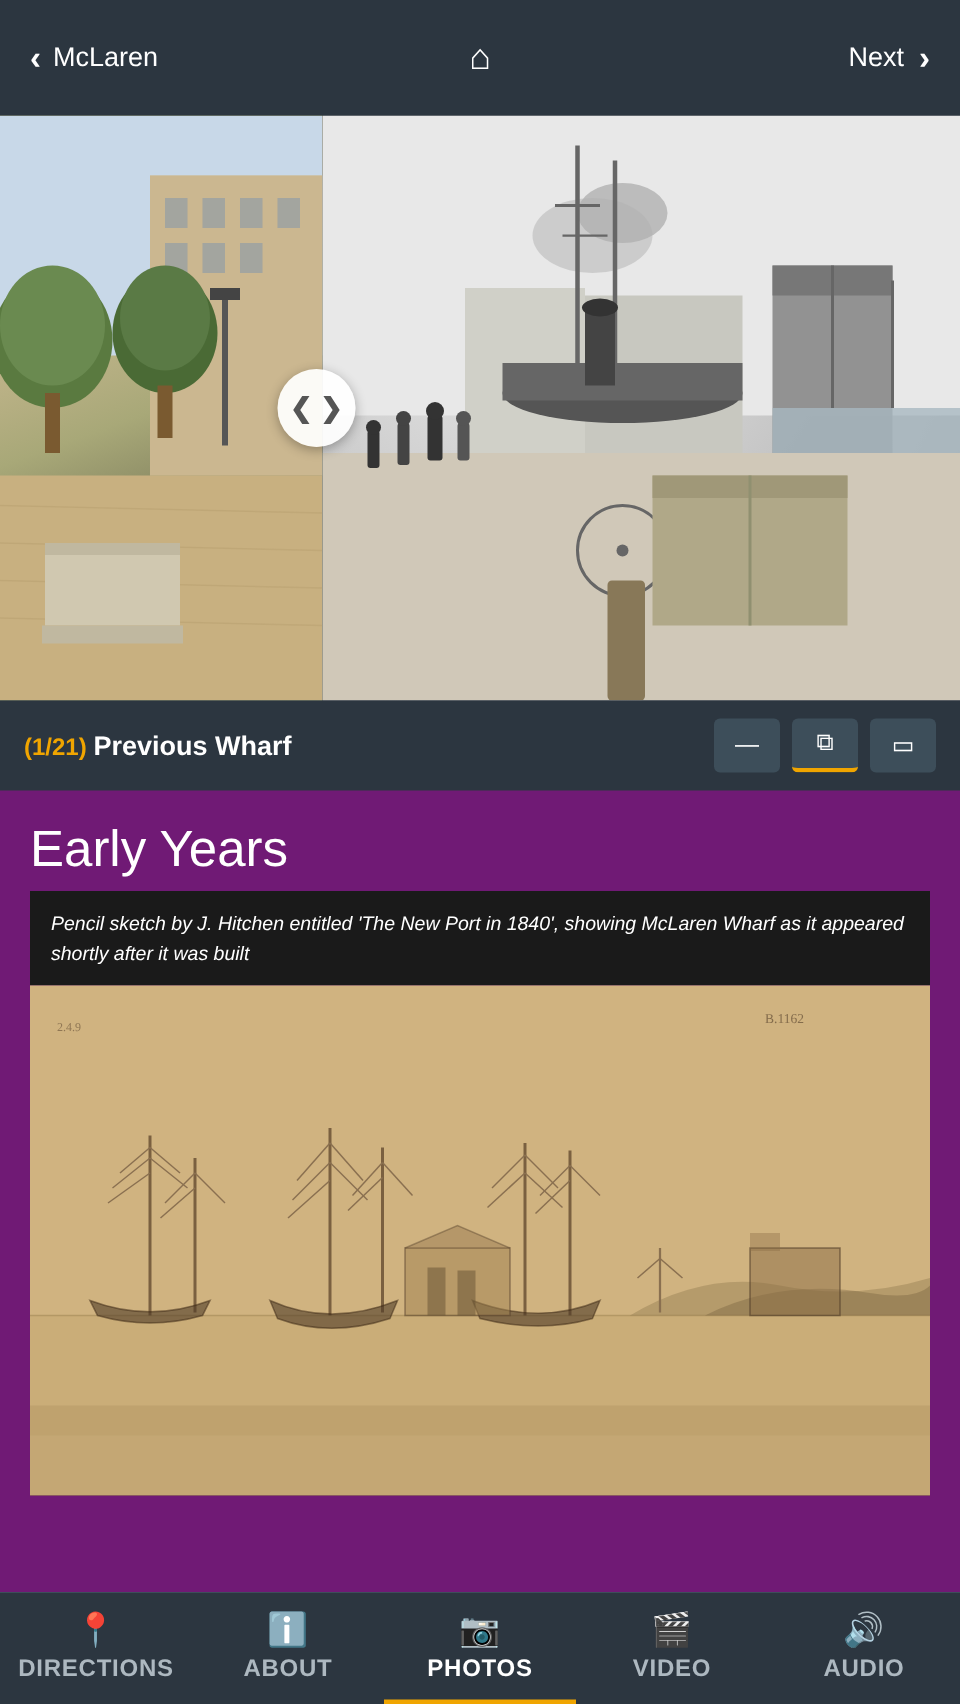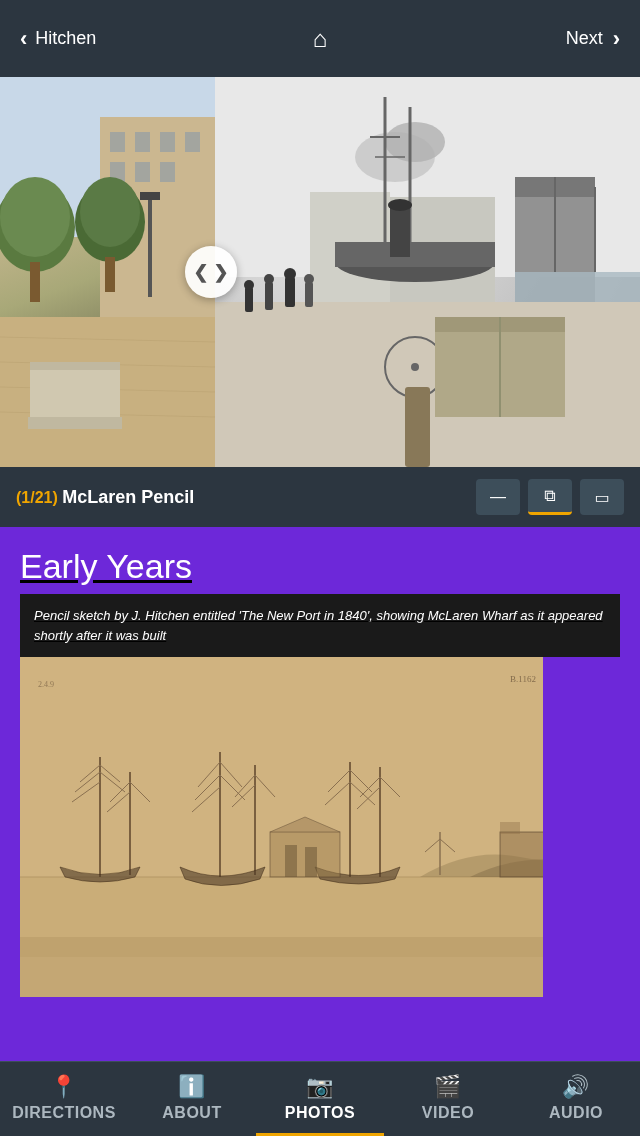--- a/index.html
+++ b/index.html
@@ -120,23 +120,22 @@
       cursor: pointer;
       color: #ffffff;
       font-size: 16px;
     }
     .title-icon-btn.active {
       border-bottom: 3px solid #f0a500;
     }
 
     
     .content-area {
-      background: #6d28d9;
+      background: #701a75;
       padding: 20px 20px 0 20px;
-      text-decoration: underline;
     }
     .content-title {
       font-size: 34px;
       font-weight: 300;
       color: #ffffff;
       margin-bottom: 8px;
     }
     .content-subtitle {
       font-size: 15px;
       color: #adb8c0;
@@ -148,21 +147,21 @@
       padding: 12px 14px;
       margin-bottom: 0;
     }
     .caption-text {
       color: #ffffff;
       font-size: 13px;
       font-style: italic;
       line-height: 1.5;
     }
     .main-image {
-      width: 523px;
+      width: 600px;
       height: 340px;
       background: linear-gradient(180deg, #d4b888 0%, #c8a870 30%, #b89860 60%, #a08050 80%, #8a7048 100%);
       position: relative;
       overflow: hidden;
     }
 
     
     .bottom-nav {
       position: fixed;
       bottom: 0;
@@ -225,21 +224,21 @@
     .scrollable-content {
       padding-bottom: 80px;
     }
   </style>
 </head>
 <body>
 
 <div class="top-nav">
   <div class="nav-btn prev">
     <span class="nav-chevron">‹</span>
-    <span>Hitchen</span>
+    <span>McLaren</span>
   </div>
   <div>
     <span class="home-icon">⌂</span>
   </div>
   <div class="nav-btn next">
     <span>Next</span>
     <span class="nav-chevron">›</span>
   </div>
 </div>
 
@@ -341,21 +340,21 @@
   </div>
 
   <div class="compare-btn">
     <span class="compare-arrows">❮ ❯</span>
   </div>
 </div>
 
 <div class="title-bar">
   <div>
     <span class="title-number">(1/21)</span>
-    <span class="title-text"> </span><span class="title-text">McLaren Pencil</span>
+    <span class="title-text"> </span><span class="title-text">Previous Wharf</span>
   </div>
   <div class="title-icons">
     <div class="title-icon-btn">
       <span>―</span>
     </div>
     <div class="title-icon-btn active">
       <span>⧉</span>
     </div>
     <div class="title-icon-btn">
       <span>▭</span>

